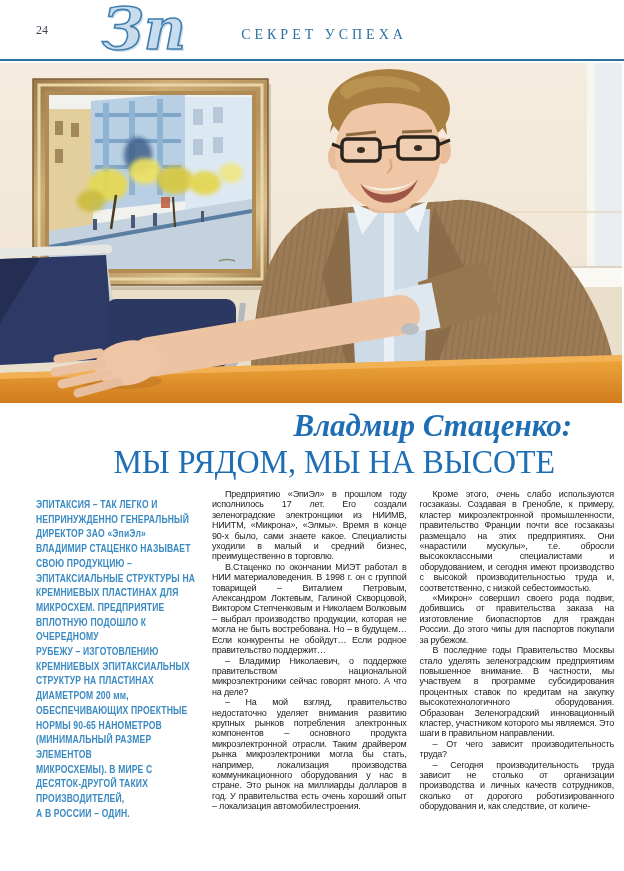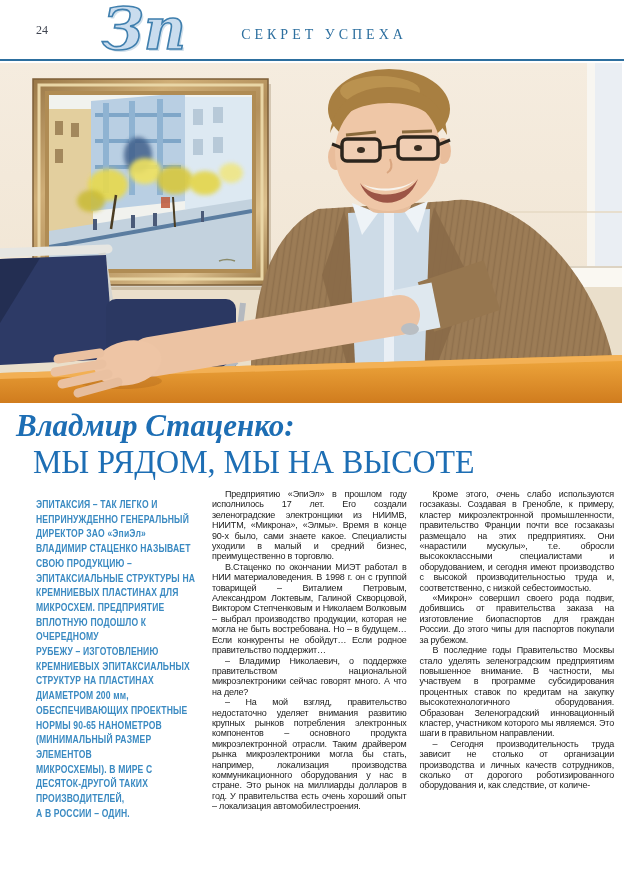--- a/index.html
+++ b/index.html
@@ -16,21 +16,21 @@
   .section-title{position:absolute;left:0;top:27px;width:100%;text-align:center;
                  font-family:"Liberation Serif",serif;font-size:14px;letter-spacing:4px;
                  color:#2d6f9f;}
   .header-rule{position:absolute;left:0;top:59px;width:624px;height:2px;background:#2d6f9f;}
 
   
   .photo{position:absolute;left:0;top:63px;width:622px;height:340px;}
   .photo svg{display:block;}
 
   
-  .headline{position:absolute;left:16px;top:408px;width:564px;text-align:left;color:#1d6eb4;}
+  .headline{position:absolute;left:8px;top:408px;width:564px;text-align:right;color:#1d6eb4;}
   .headline-speaker{font-family:"Liberation Serif",serif;font-style:italic;font-weight:bold;
                     font-size:31px;line-height:35px;}
   .headline-quote{font-family:"Liberation Serif",serif;font-weight:normal;font-size:34px;
                   line-height:37px;transform:scaleX(.94);transform-origin:center top;
                   white-space:nowrap;}
 
   
   .columns{position:absolute;left:36px;top:489px;width:578px;display:flex;}
   .lead-col{width:163px;padding-top:8px;overflow:visible;}
   .lead-text{width:200px;transform:scaleX(.815);transform-origin:0 0;
@@ -227,17 +227,18 @@
     <div class="body-col">
         <p class="para body">Предприятию «ЭпиЭл» в прошлом году исполнилось 17 лет. Его создали зеленоградские электронщики из НИИМВ, НИИТМ, «Микрона», «Элмы». Время в конце 90-х было, сами знаете какое. Специалисты уходили в малый и средний бизнес, преимущественно в торговлю.</p>
         <p class="para body">В.Стаценко по окончании МИЭТ работал в НИИ материаловедения. В 1998 г. он с группой товарищей – Виталием Петровым, Александром Локтевым, Галиной Скворцовой, Виктором Степченковым и Николаем Волковым – выбрал производство продукции, которая не могла не быть востребована. Но – в будущем… Если конкуренты не обойдут… Если родное правительство поддержит…</p>
         <p class="para question">– Владимир Николаевич, о поддержке правительством национальной микроэлектроники сейчас говорят много. А что на деле?</p>
         <p class="para body">– На мой взгляд, правительство недостаточно уделяет внимания развитию крупных рынков потребления электронных компонентов – основного продукта микроэлектронной отрасли. Таким драйвером рынка микроэлектроники могла бы стать, например, локализация производства коммуникационного оборудования у нас в стране. Это рынок на миллиарды долларов в год. У правительства есть очень хороший опыт – локализация автомобилестроения.</p>
       </div>
     <div class="body-col">
         <p class="para body">Кроме этого, очень слабо используются госзаказы. Создавая в Гренобле, к примеру, кластер микроэлектронной промышленности, правительство Франции почти все госзаказы размещало на этих предприятиях. Они «нарастили мускулы», т.е. обросли высококлассными специалистами и оборудованием, и сегодня имеют производство с высокой производительностью труда и, соответственно, с низкой себестоимостью.</p>
         <p class="para body">«Микрон» совершил своего рода подвиг, добившись от правительства заказа на изготовление биопаспортов для граждан России. До этого чипы для паспортов покупали за рубежом.</p>
         <p class="para body">В последние годы Правительство Москвы стало уделять зеленоградским предприятиям повышенное внимание. В частности, мы участвуем в программе субсидирования процентных ставок по кредитам на закупку высокотехнологичного оборудования. Образован Зеленоградский инновационный кластер, участником которого мы являемся. Это шаги в правильном направлении.</p>
+        <p class="para question">– От чего зависит производительность труда?</p>
         <p class="para body">– Сегодня производительность труда зависит не столько от организации производства и личных качеств сотрудников, сколько от дорогого роботизированного оборудования и, как следствие, от количе-</p>
       </div>
   </div>
 
 </div>
 
 </body></html>

